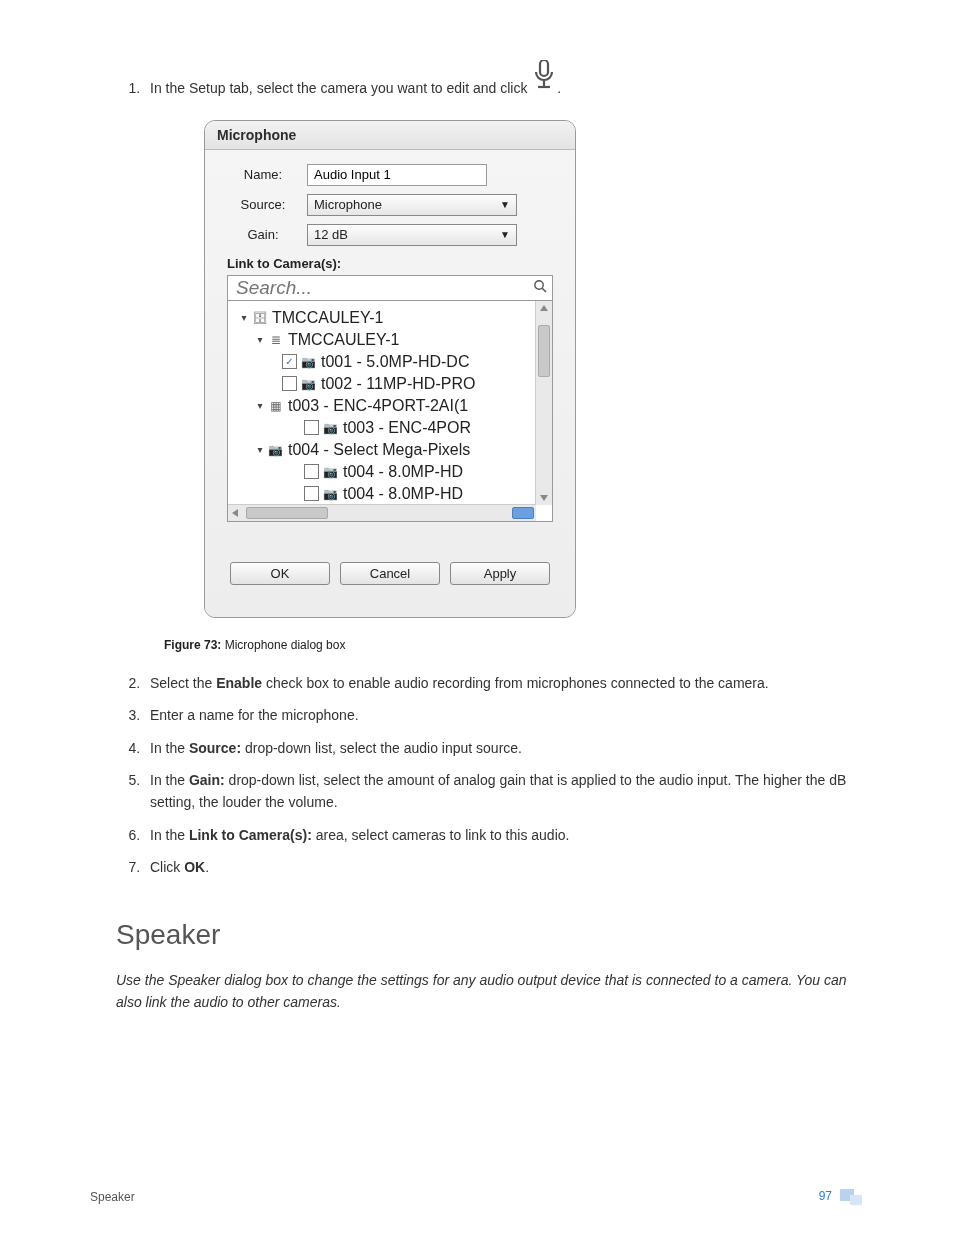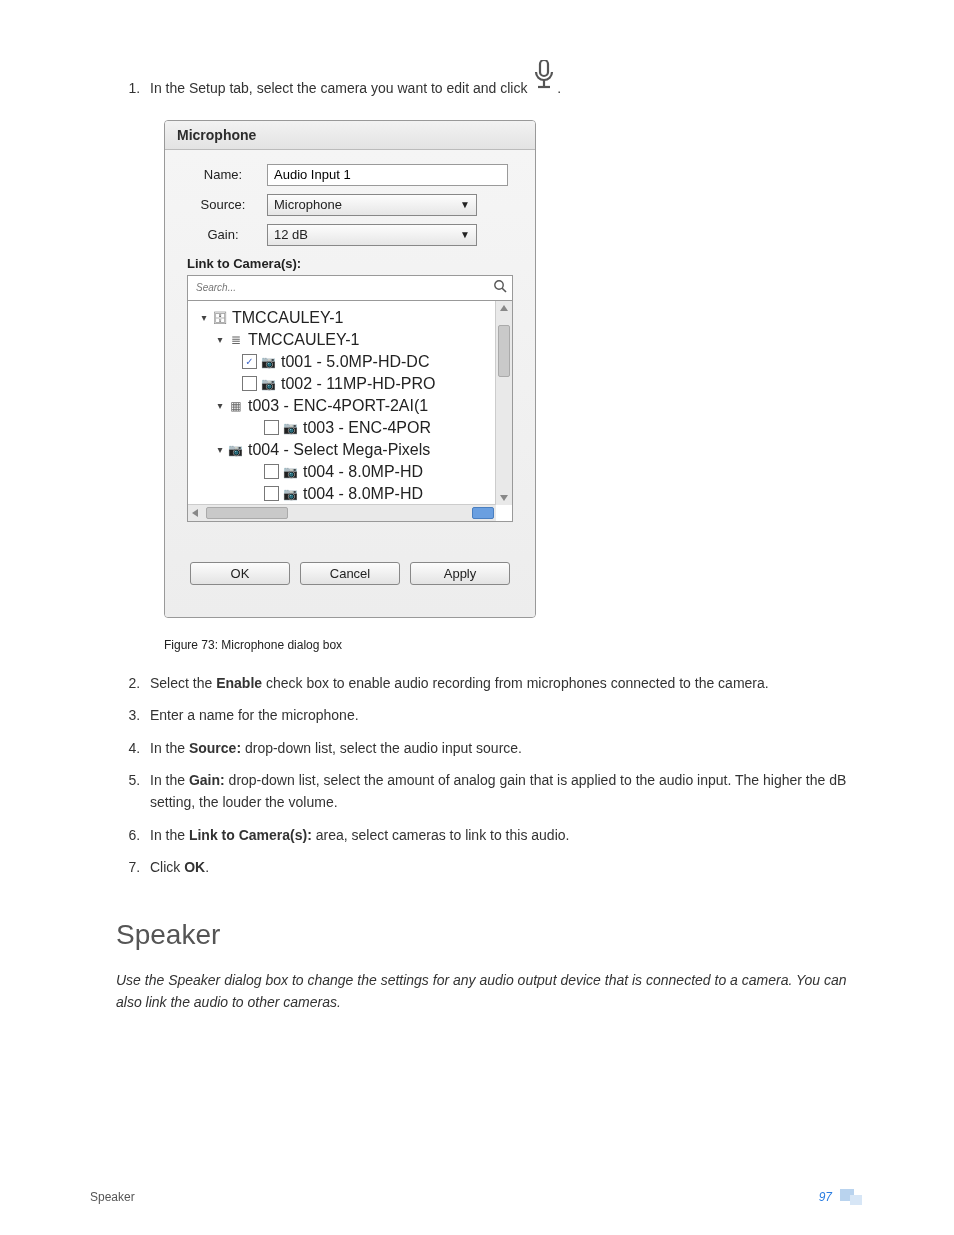--- a/index.html
+++ b/index.html
@@ -39,26 +39,27 @@
     display: inline-block;
     vertical-align: text-bottom;
     margin: 0 2px;
   }
   .dialog-wrap {
     margin: 20px 0 20px 48px;
   }
   .dialog {
     width: 370px;
     border: 1px solid #999;
-    border-radius: 4px;
+    border-radius: 11px;
     background: linear-gradient(#f7f7f7, #ececec);
     font-family: "Segoe UI", Tahoma, sans-serif;
     font-size: 13px;
     color: #222;
     overflow: hidden;
+    margin-left: 40px;
   }
   .dialog-title {
     background: linear-gradient(#f2f2f2, #e3e3e3);
     border-bottom: 1px solid #bbb;
     padding: 6px 12px;
     font-weight: bold;
     font-size: 14px;
     color: #2d2d2d;
   }
   .dialog-body {
@@ -74,21 +75,21 @@
     width: 72px;
     text-align: center;
     padding-right: 8px;
     font-size: 13px;
     color: #222;
   }
   .form-control {
     flex: 1;
   }
   .txt-input {
-    width: 241px;
+    width: 180px;
     box-sizing: border-box;
     border: 1px solid #9a9a9a;
     background: #fff;
     padding: 2px 6px;
     font-size: 13px;
     height: 22px;
   }
   .dd {
     width: 210px;
     box-sizing: border-box;
@@ -131,21 +132,21 @@
     align-items: center;
     border: 1px solid #999;
     background: #fff;
     height: 24px;
   }
   .search-inp {
     flex: 1;
     border: none;
     outline: none;
     padding: 2px 8px;
-    font-size: 10px;
+    font-size: 19px;
     font-style: italic;
     color: #888;
     background: transparent;
   }
   .search-ic {
     width: 24px;
     text-align: center;
     color: #555;
     font-size: 13px;
   }
@@ -262,21 +263,21 @@
     border: 1px solid #888;
     border-radius: 3px;
     font-size: 13px;
     text-align: center;
   }
   .fig-caption {
     font-size: 12px;
     margin: 10px 0 20px 48px;
     color: #222;
   }
-  .fig-caption b { font-weight: normal; }
+  .fig-caption b { font-weight: bold; }
   h2.section {
     font-size: 28px;
     font-weight: normal;
     color: #555;
     margin: 40px 0 18px 0;
   }
   .footer {
     position: absolute;
     bottom: 30px;
     left: 90px;
@@ -286,22 +287,20 @@
     align-items: center;
     font-size: 12px;
     color: #555;
   }
   .footer .pnum {
     color: #2a7de1;
     margin-right: 8px;
   }
   .footer-right {
     display: flex;
-    align-items: center;
-    font-style: italic;
   }
   .footer-deco {
     position: relative;
     width: 24px;
     height: 16px;
   }
   .footer-deco .sq1 {
     position: absolute; width: 14px; height: 12px; background: #b9d3ee; left: 0; top: 0;
   }
   .footer-deco .sq2 {

